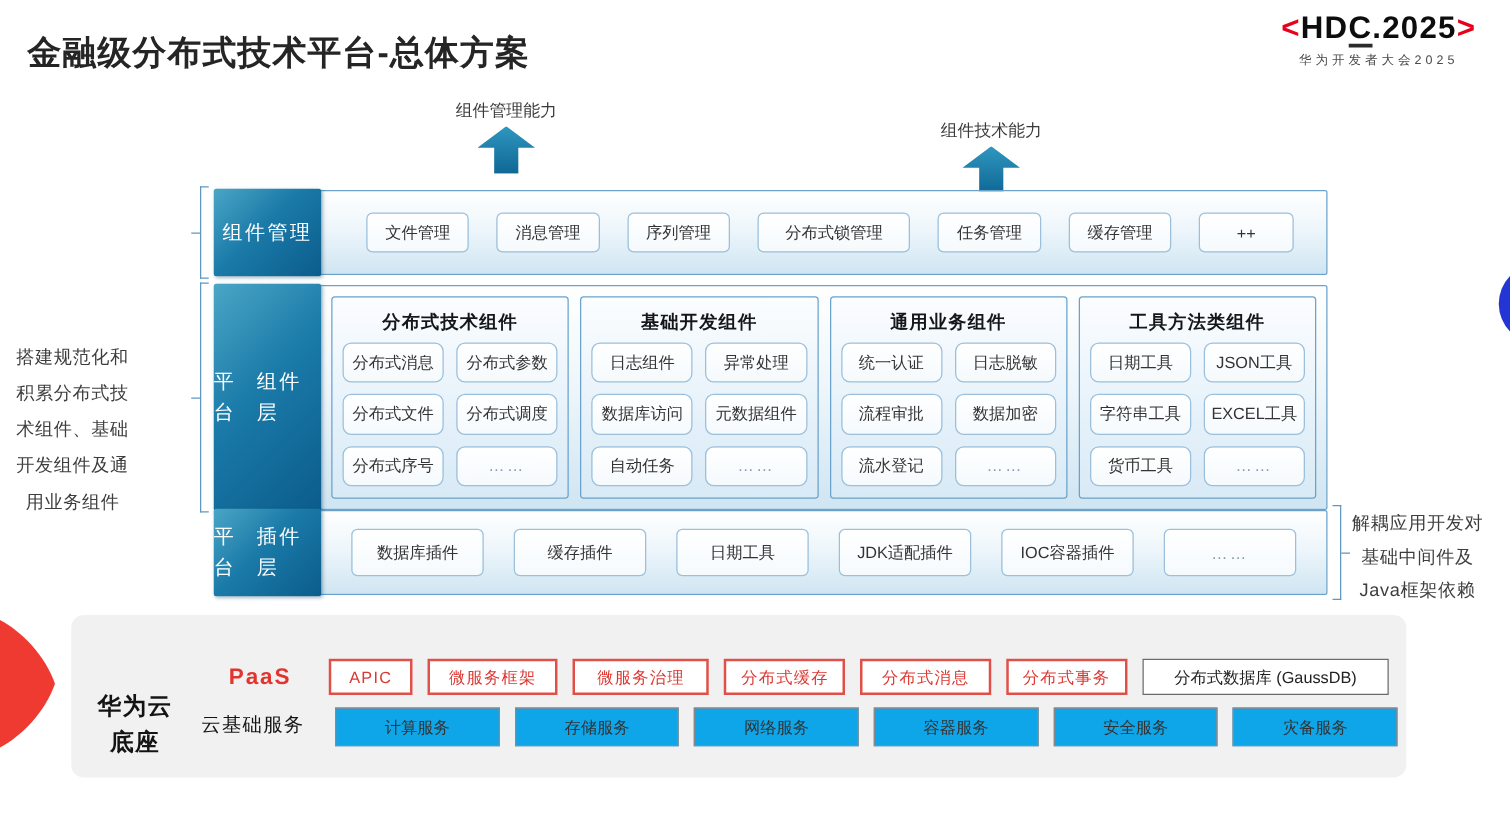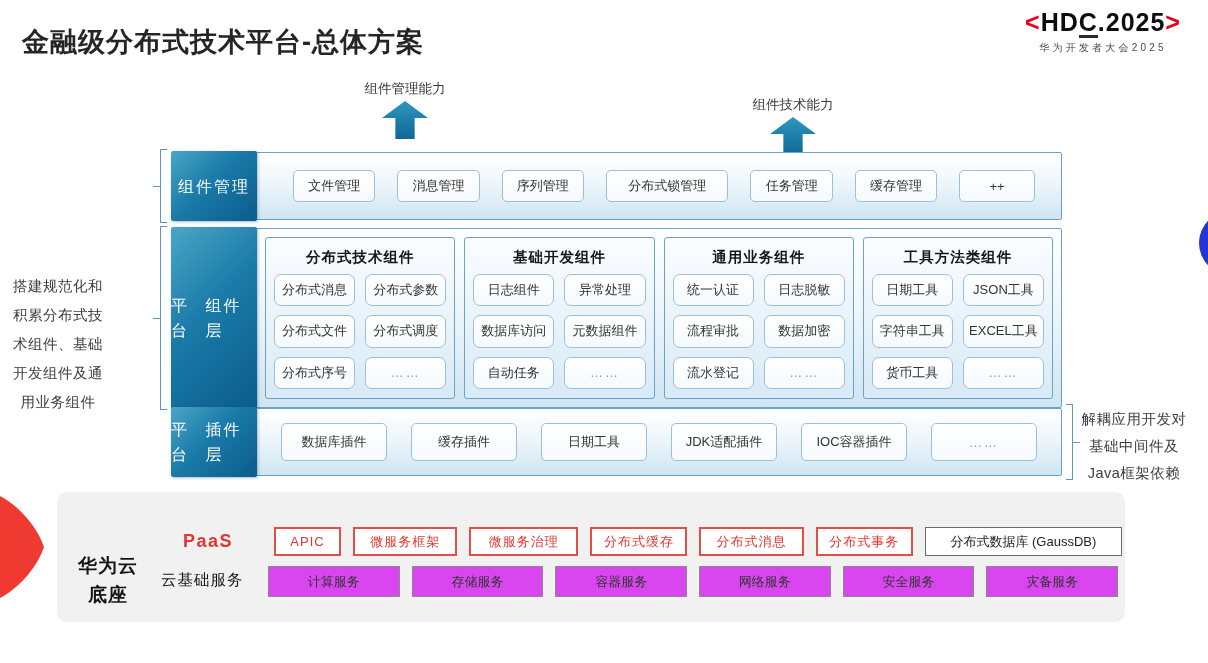--- a/index.html
+++ b/index.html
@@ -72,26 +72,26 @@
   #tick-l1{left:153px;top:186px;}
   #tick-l2{left:153px;top:318px;}
   #tick-r{left:1073px;top:442px;}
 
   
   #foundation{position:absolute;left:57px;top:492px;width:1068px;height:130px;background:#f1f1f2;border-radius:10px;}
   #hw-label{position:absolute;left:68px;top:523px;width:80px;text-align:center;
             font-size:19px;font-weight:bold;color:#141414;line-height:29px;letter-spacing:1px;margin-top:28px;}
   #paas-label{position:absolute;left:183px;top:531px;font-size:18px;font-weight:bold;color:#e13530;letter-spacing:1.5px;}
   #iaas-label{position:absolute;left:161px;top:570px;font-size:15.5px;color:#141414;letter-spacing:1px;}
-  #paas-row{position:absolute;left:274px;top:527px;width:848px;height:29px;display:flex;gap:12px;}
+  #paas-row{position:absolute;left:263px;top:527px;width:848px;height:29px;display:flex;gap:12px;}
   .red-chip{border:2px solid #df5049;color:#dc3832;background:#fff;font-size:13px;letter-spacing:1px;
             display:flex;align-items:center;justify-content:center;box-sizing:border-box;white-space:nowrap;}
   .red-chip.dark{border:1.5px solid #6b6b6b;color:#222;letter-spacing:0;}
   #iaas-row{position:absolute;left:268px;top:566px;width:850px;height:31px;display:flex;gap:12px;}
-  .gray-chip{flex:1;border:1px solid #8a8a8a;color:#333;background:#d946ef;font-size:13px;
+  .gray-chip{flex:1;border:1px solid #8a8a8a;color:#333;background:#0ea5e9;font-size:13px;
              display:flex;align-items:center;justify-content:center;box-sizing:border-box;white-space:nowrap;}
 
   
   #red-wedge{position:absolute;left:0;top:494px;}
   #blue-dot{position:absolute;left:1199px;top:211px;width:64px;height:64px;border-radius:50%;background:#2435d6;}
 </style>
 </head>
 <body>
 
 <div class="canvas">
@@ -232,22 +232,22 @@
     <div class="red-chip" style="flex:.93">分布式缓存</div>
     <div class="red-chip" style="flex:1">分布式消息</div>
     <div class="red-chip" style="flex:.93">分布式事务</div>
     <div class="red-chip dark" style="flex:1.95">分布式数据库 (GaussDB)</div>
   </div>
 
   <div id="iaas-label">云基础服务</div>
   <div id="iaas-row">
     <div class="gray-chip">计算服务</div>
     <div class="gray-chip">存储服务</div>
+    <div class="gray-chip">网络服务</div>
     <div class="gray-chip">容器服务</div>
-    <div class="gray-chip">网络服务</div>
     <div class="gray-chip">安全服务</div>
     <div class="gray-chip">灾备服务</div>
   </div>
 
   <svg id="red-wedge" width="46" height="106" viewBox="0 0 46 106">
     <path d="M0 2 C 17 11, 36 30, 44 53 C 36 76, 17 95, 0 104 Z" fill="#ee3a31"></path>
   </svg>
   <div id="blue-dot"></div>
 
 </div>

